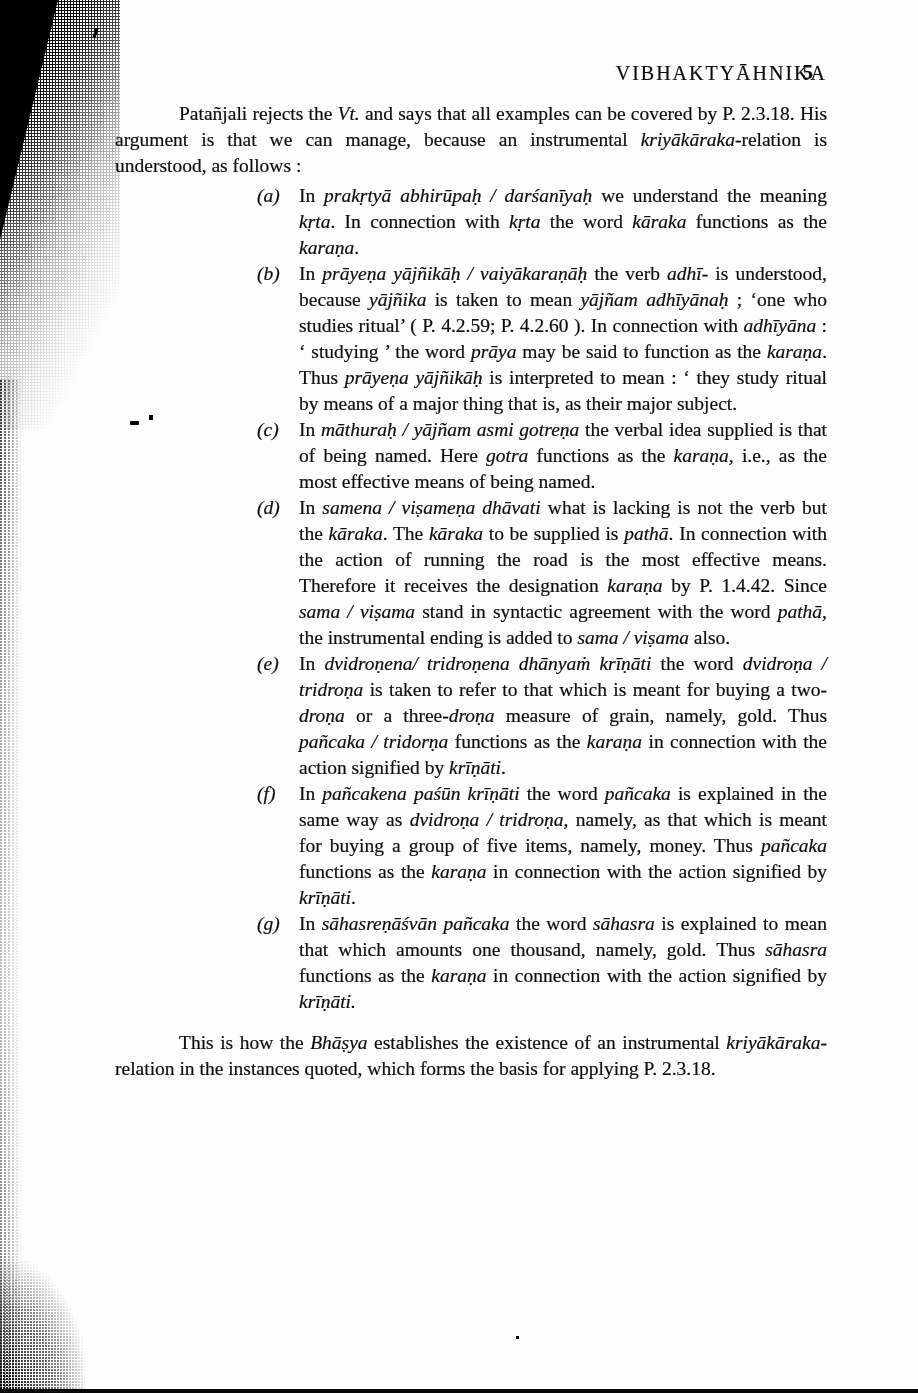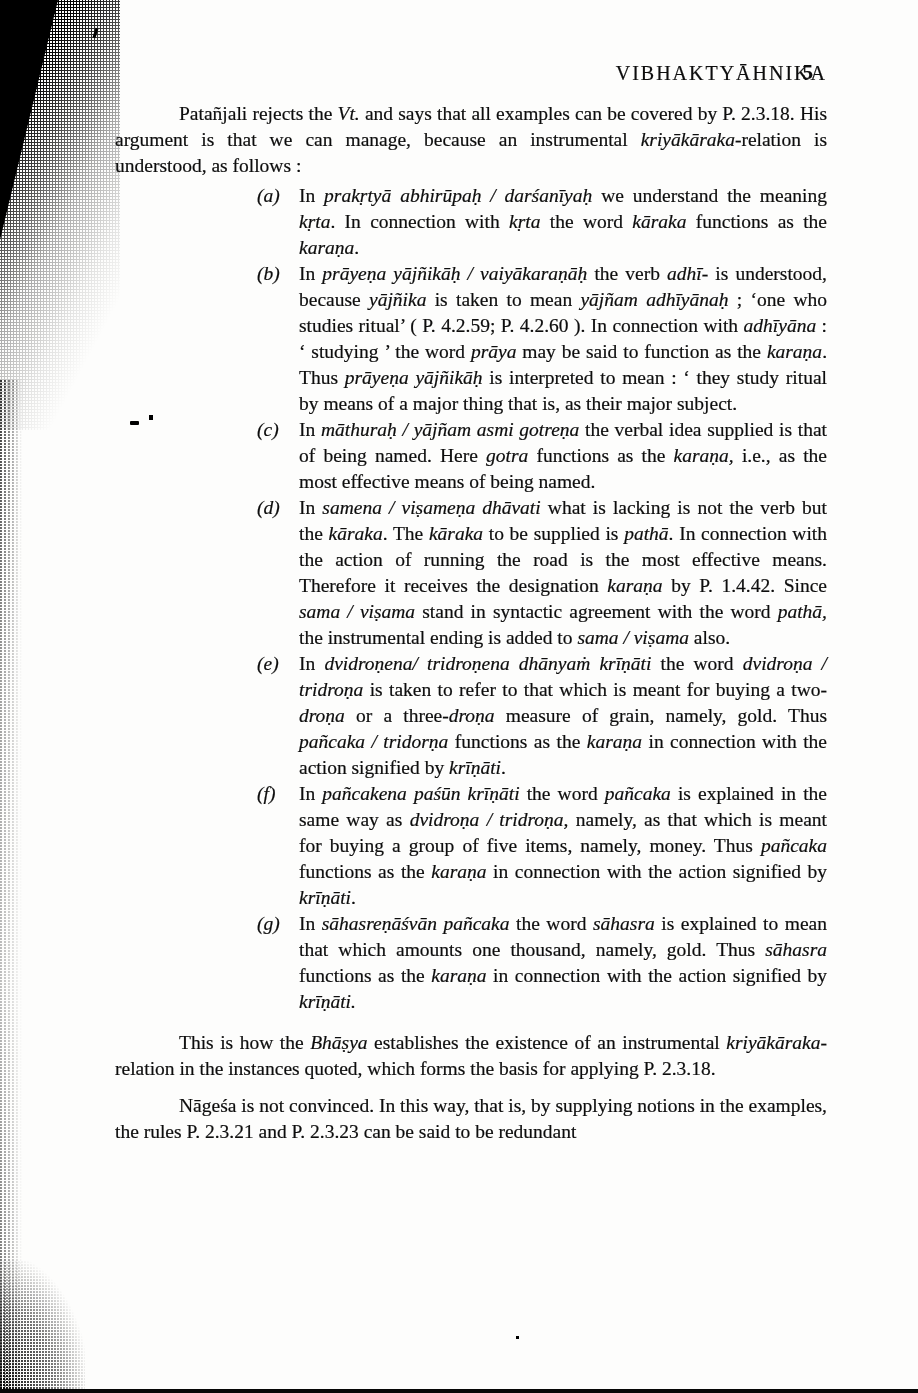--- a/index.html
+++ b/index.html
@@ -122,15 +122,14 @@
       <span class="item-text">In <i>pañcakena paśūn krīṇāti</i> the word <i>pañcaka</i> is explained in the same way as <i>dvidroṇa / tridroṇa,</i> namely, as that which is meant for buying a group of five items, namely, money. Thus <i>pañcaka</i> functions as the <i>karaṇa</i> in connection with the action signified by <i>krīṇāti</i>.</span>
     </li>
 
     <li class="note-item">
       <span class="item-label">(g)</span>
       <span class="item-text">In <i>sāhasreṇāśvān pañcaka</i> the word <i>sāhasra</i> is explained to mean that which amounts one thousand, namely, gold. Thus <i>sāhasra</i> functions as the <i>karaṇa</i> in connection with the action signified by <i>krīṇāti.</i></span>
     </li>
   </ol>
 
   <p class="para indent closing-1">This is how the <i>Bhāṣya</i> establishes the existence of an instrumental <i>kriyākāraka</i>-relation in the instances quoted, which forms the basis for applying P. 2.3.18.</p>
-  <p class="para indent closing-2">Nāgeśa is not convinced.  In this way, that is, by supplying notions in the examples, the rules P. 2.3.21 and P. 2.3.23 can be said to be redundant</p>
 
 </div>
 
 </body></html>

